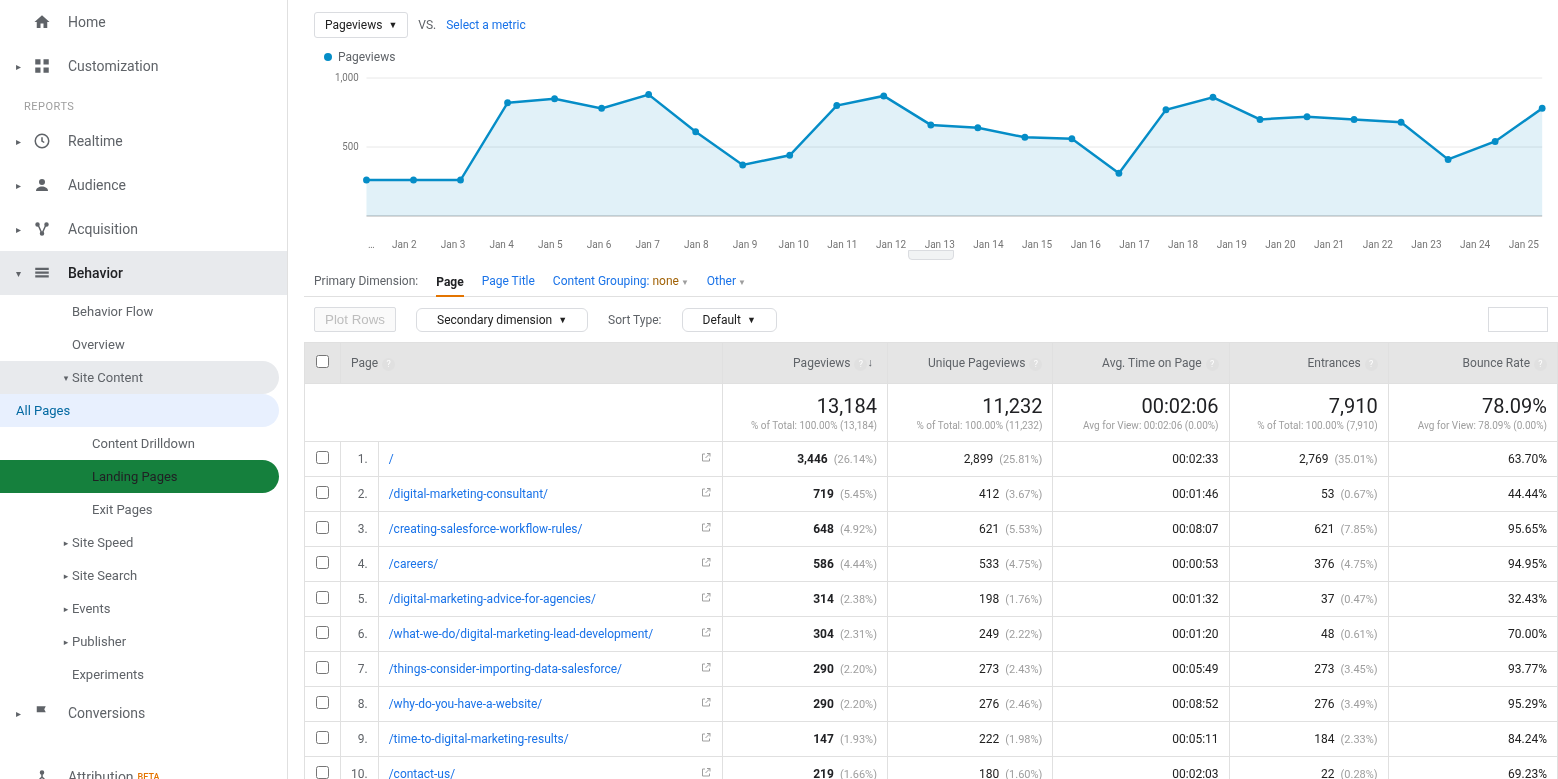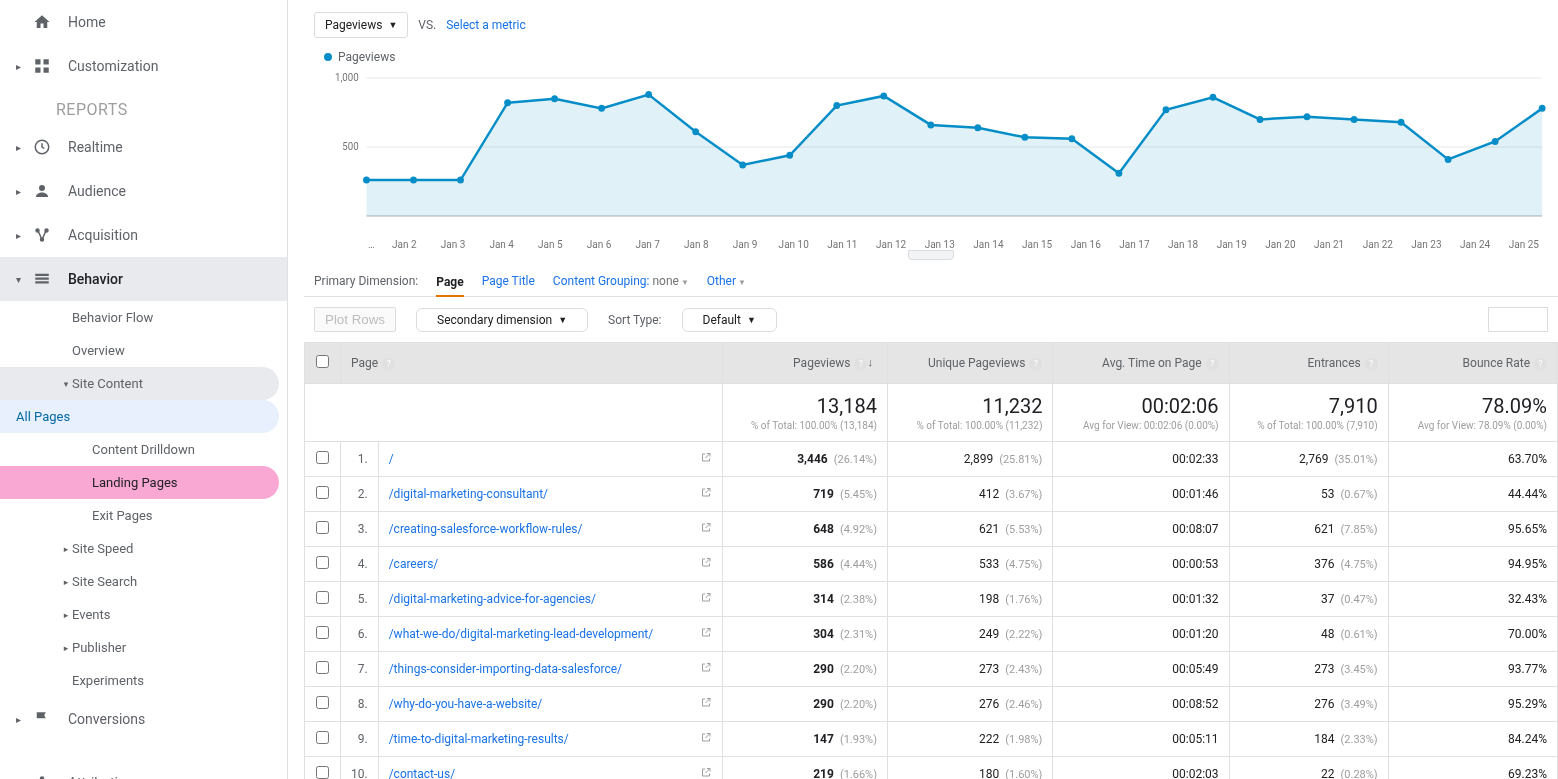--- a/index.html
+++ b/index.html
@@ -3,28 +3,28 @@
 <meta charset="utf-8">
 <style>
 * { box-sizing: border-box; margin: 0; padding: 0; }
 body { font-family: Roboto, Arial, sans-serif; font-size: 13px; color: #212121; background: #fff; overflow: hidden; width: 1558px; height: 779px; }
 .container { display: flex; height: 100%; }
 .sidebar { width: 288px; background: #fff; border-right: 1px solid #e0e0e0; overflow-y: auto; flex-shrink: 0; }
 .nav-item { display: flex; align-items: center; padding: 10px 16px; cursor: pointer; color: #5f6368; font-size: 14px; }
 .nav-item .caret { width: 10px; font-size: 10px; color: #5f6368; margin-right: 4px; }
 .nav-item .icon { width: 24px; height: 24px; display: flex; align-items: center; justify-content: center; margin-right: 14px; }
 .nav-item.active { background: #e8eaed; color: #202124; font-weight: 500; }
-.nav-section-header { font-size: 16px; color: #9e9e9e; padding: 12px 16px 6px 24px; letter-spacing: 0.5px; margin-left: 32px; }
+.nav-section-header { font-size: 11px; color: #9e9e9e; padding: 12px 16px 6px 24px; letter-spacing: 0.5px; }
 .sub-item { padding: 9px 16px 9px 72px; font-size: 13px; color: #5f6368; cursor: pointer; }
 .sub-item.highlighted { background: #e8eaed; border-radius: 0 20px 20px 0; margin-right: 8px; }
 .sub-item.parent { padding-left: 60px; display: flex; align-items: center; }
 .sub-item.parent .caret2 { width: 12px; font-size: 9px; text-align: center; }
 .sub-sub-item { padding: 9px 16px 9px 92px; font-size: 13px; color: #5f6368; cursor: pointer; }
 .sub-sub-item.active-blue { color: #0369a1; background: #e8f0fe; border-radius: 0 20px 20px 0; margin-right: 8px; font-weight: 400; padding-left: 16px; }
-.sub-sub-item.highlighted { background: #f9a8d4; border-radius: 0 20px 20px 0; margin-right: 8px; color: #202124; }
+.sub-sub-item.highlighted { background: #15803d; border-radius: 0 20px 20px 0; margin-right: 8px; color: #202124; }
 .beta { color: #e37400; font-size: 9px; font-weight: 500; margin-left: 4px; vertical-align: super; }
 .main { flex: 1; overflow: hidden; display: flex; flex-direction: column; padding-left: 16px; }
 .top-controls { padding: 12px 10px 8px 10px; display: flex; align-items: center; gap: 10px; }
 .metric-dropdown { border: 1px solid #dadce0; border-radius: 3px; padding: 5px 10px; font-size: 12px; cursor: pointer; display: flex; align-items: center; gap: 6px; background: #fff; }
 .vs-text { font-size: 12px; color: #5f6368; }
 .select-metric-link { color: #1a73e8; font-size: 12px; cursor: pointer; }
 .chart-area { padding: 0 10px 0 10px; }
 .legend { display: flex; align-items: center; gap: 6px; padding: 4px 0 8px 10px; }
 .legend-dot { width: 8px; height: 8px; border-radius: 50%; background: #058DC7; }
 .legend-text { font-size: 12px; color: #5f6368; }
@@ -262,21 +262,21 @@
           <span>Jan 24</span>
           <span>Jan 25</span>
         </div>
       <div class="handle-bar"></div>
     </div>
 
     <div class="dimension-row">
       <span class="label">Primary Dimension:</span>
       <span class="active-dim">Page</span>
       <span class="link-dim">Page Title</span>
-      <span><span class="link-dim">Content Grouping:</span> <span style="color:#737373">none</span><span class="dim-caret">▼</span></span>
+      <span><span class="link-dim">Content Grouping:</span> <span style="color:#a16207">none</span><span class="dim-caret">▼</span></span>
       <span><span class="link-dim">Other</span><span class="dim-caret">▼</span></span>
     </div>
 
     <div class="controls-row">
       <button class="plot-rows-btn">Plot Rows</button>
       <div class="sec-dim-btn">
         <span>Secondary dimension</span>
         <span style="font-size:9px;">▼</span>
       </div>
       <span class="sort-label">Sort Type:</span>

